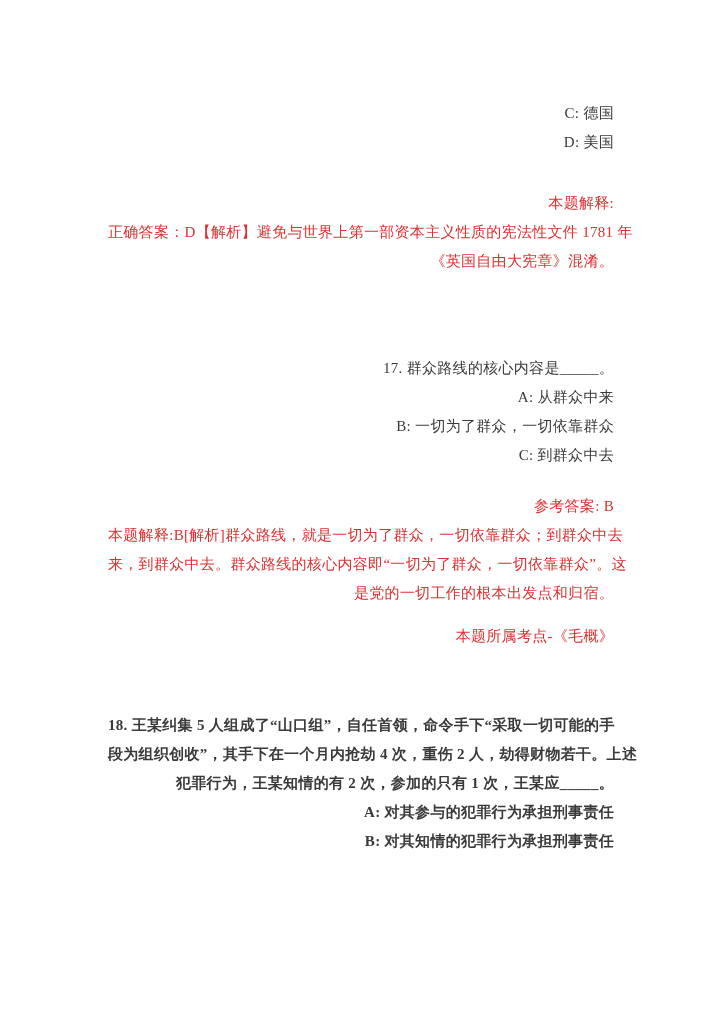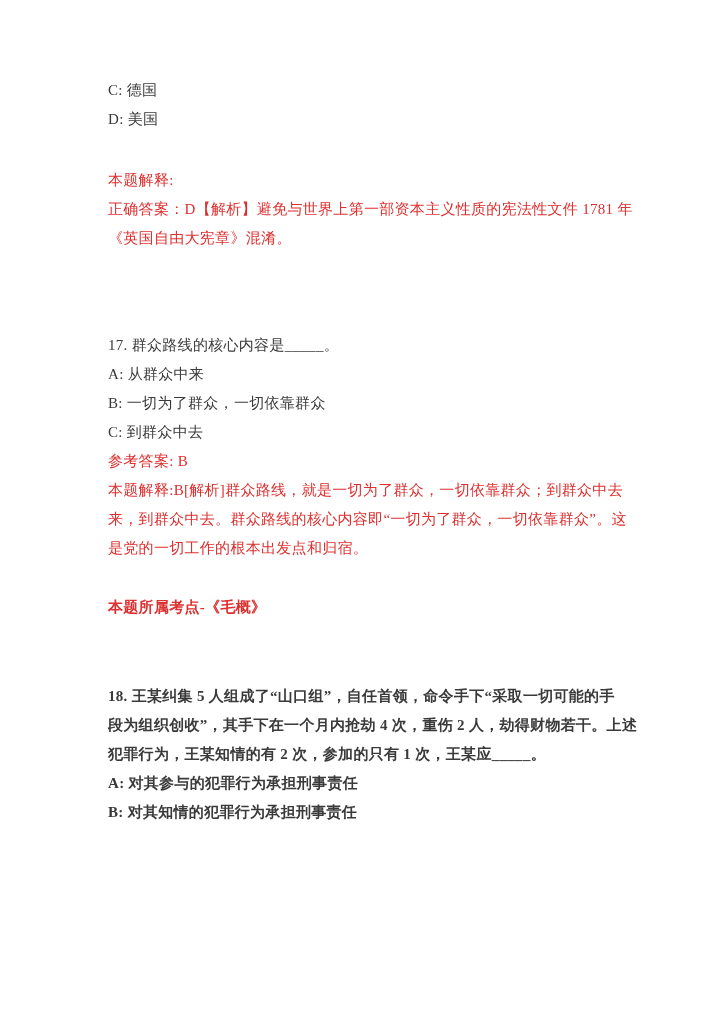--- a/index.html
+++ b/index.html
@@ -20,37 +20,38 @@
   .page {
     position: relative;
     width: 720px;
     height: 1018px;
     overflow: hidden;
     background: var(--bg);
   }
   .content {
     position: absolute;
     left: 108px;
-    top: 76px;
+    top: 99px;
     width: 506px;
+    text-align: right;
   }
   .line {
     font-size: 15px;
     line-height: 29px;
     letter-spacing: 0.3px;
     color: var(--text);
     white-space: nowrap;
   }
   .red .line {
     color: var(--red);
   }
   .sec-answer16   { margin-top: 32px; }
   .sec-q17        { margin-top: 78px; }
-  .sec-answer17   { }
-  .sec-topic17    { margin-top: 30px; font-weight: bold; }
+  .sec-answer17   { margin-top: 22px; }
+  .sec-topic17    { margin-top: 14px; }
   .sec-q18        { margin-top: 60px; font-weight: bold; }
 </style>
 </head>
 <body>
 
 <div class="page">
   <div class="content">
 
     <section>
       <div class="line">C: 德国</div>

